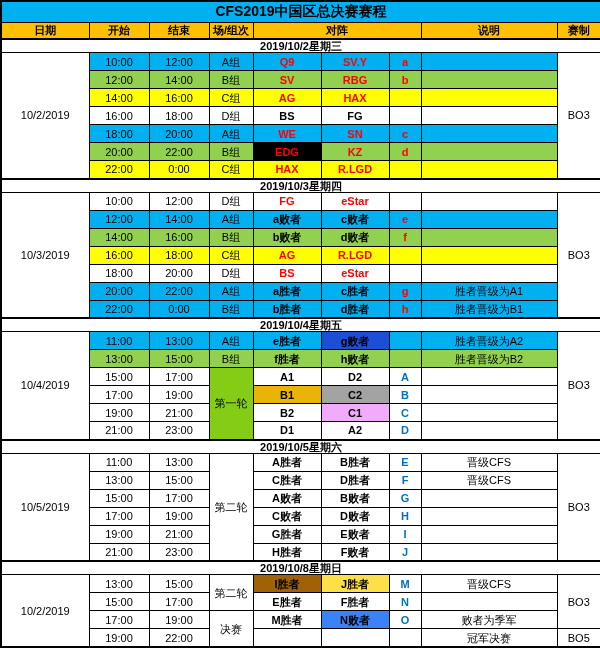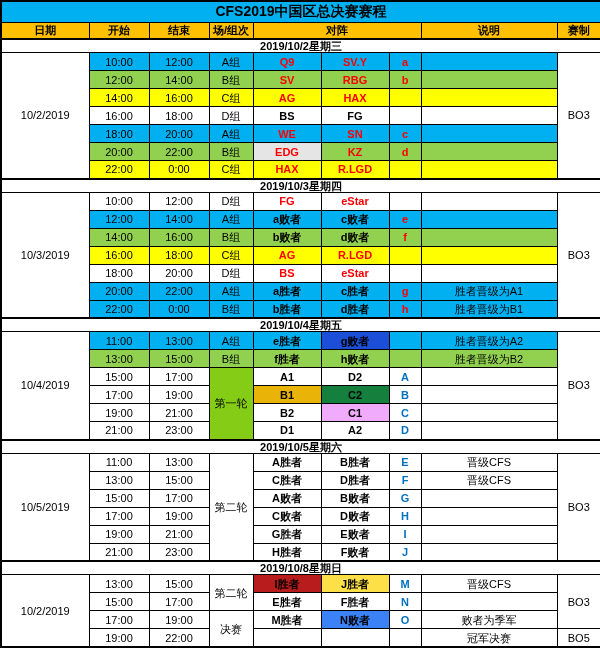--- a/index.html
+++ b/index.html
@@ -93,21 +93,21 @@
         <td rowspan="1" style="background:#00B0F0">A组</td>
         <td class="team" style="background:#00B0F0;color:#FF0000">WE</td>
         <td class="team" style="background:#00B0F0;color:#FF0000">SN</td>
         <td class="code" style="background:#00B0F0;color:#FF0000">c</td>
         <td style="background:#00B0F0"></td>
       </tr>
       <tr class="data-row">
         <td style="background:#92D050">20:00</td>
         <td style="background:#92D050">22:00</td>
         <td rowspan="1" style="background:#92D050">B组</td>
-        <td class="team" style="background:#e5e5e5;color:#FF0000">EDG</td>
+        <td class="team" style="background:#000000;color:#FF0000">EDG</td>
         <td class="team" style="background:#92D050;color:#FF0000">KZ</td>
         <td class="code" style="background:#92D050;color:#FF0000">d</td>
         <td style="background:#92D050"></td>
       </tr>
       <tr class="data-row">
         <td style="background:#FFFF00">22:00</td>
         <td style="background:#FFFF00">0:00</td>
         <td rowspan="1" style="background:#FFFF00">C组</td>
         <td class="team" style="background:#FFFF00;color:#FF0000">HAX</td>
         <td class="team" style="background:#FFFF00;color:#FF0000">R.LGD</td>
@@ -211,21 +211,21 @@
         <td rowspan="4" style="background:#84cc16">第一轮</td>
         <td class="team" style="background:#FFFFFF;color:#000000">A1</td>
         <td class="team" style="background:#FFFFFF;color:#000000">D2</td>
         <td class="code" style="background:#FFFFFF;color:#0070C0">A</td>
         <td style="background:#FFFFFF"></td>
       </tr>
       <tr class="data-row">
         <td style="background:#FFFFFF">17:00</td>
         <td style="background:#FFFFFF">19:00</td>
         <td class="team" style="background:#eab308;color:#000000">B1</td>
-        <td class="team" style="background:#15803d;color:#000000">C2</td>
+        <td class="team" style="background:#a3a3a3;color:#000000">C2</td>
         <td class="code" style="background:#FFFFFF;color:#0070C0">B</td>
         <td style="background:#FFFFFF"></td>
       </tr>
       <tr class="data-row">
         <td style="background:#FFFFFF">19:00</td>
         <td style="background:#FFFFFF">21:00</td>
         <td class="team" style="background:#FFFFFF;color:#000000">B2</td>
         <td class="team" style="background:#f0abfc;color:#000000">C1</td>
         <td class="code" style="background:#FFFFFF;color:#0070C0">C</td>
         <td style="background:#FFFFFF"></td>
@@ -293,21 +293,21 @@
         <td style="background:#FFFFFF"></td>
       </tr>
       <tr class="section-row">
         <td colspan="9">2019/10/8星期日</td>
       </tr>
       <tr class="data-row">
         <td class="date" rowspan="4">10/2/2019</td>
         <td style="background:#FFFFFF">13:00</td>
         <td style="background:#FFFFFF">15:00</td>
         <td rowspan="2" style="background:#FFFFFF">第二轮</td>
-        <td class="team" style="background:#b91c1c;color:#000000">I胜者</td>
+        <td class="team" style="background:#a16207;color:#000000">I胜者</td>
         <td class="team" style="background:#fde047;color:#000000">J胜者</td>
         <td class="code" style="background:#FFFFFF;color:#0070C0">M</td>
         <td style="background:#FFFFFF">晋级CFS</td>
         <td class="fmt" rowspan="3">BO3</td>
       </tr>
       <tr class="data-row">
         <td style="background:#FFFFFF">15:00</td>
         <td style="background:#FFFFFF">17:00</td>
         <td class="team" style="background:#FFFFFF;color:#000000">E胜者</td>
         <td class="team" style="background:#FFFFFF;color:#000000">F胜者</td>

